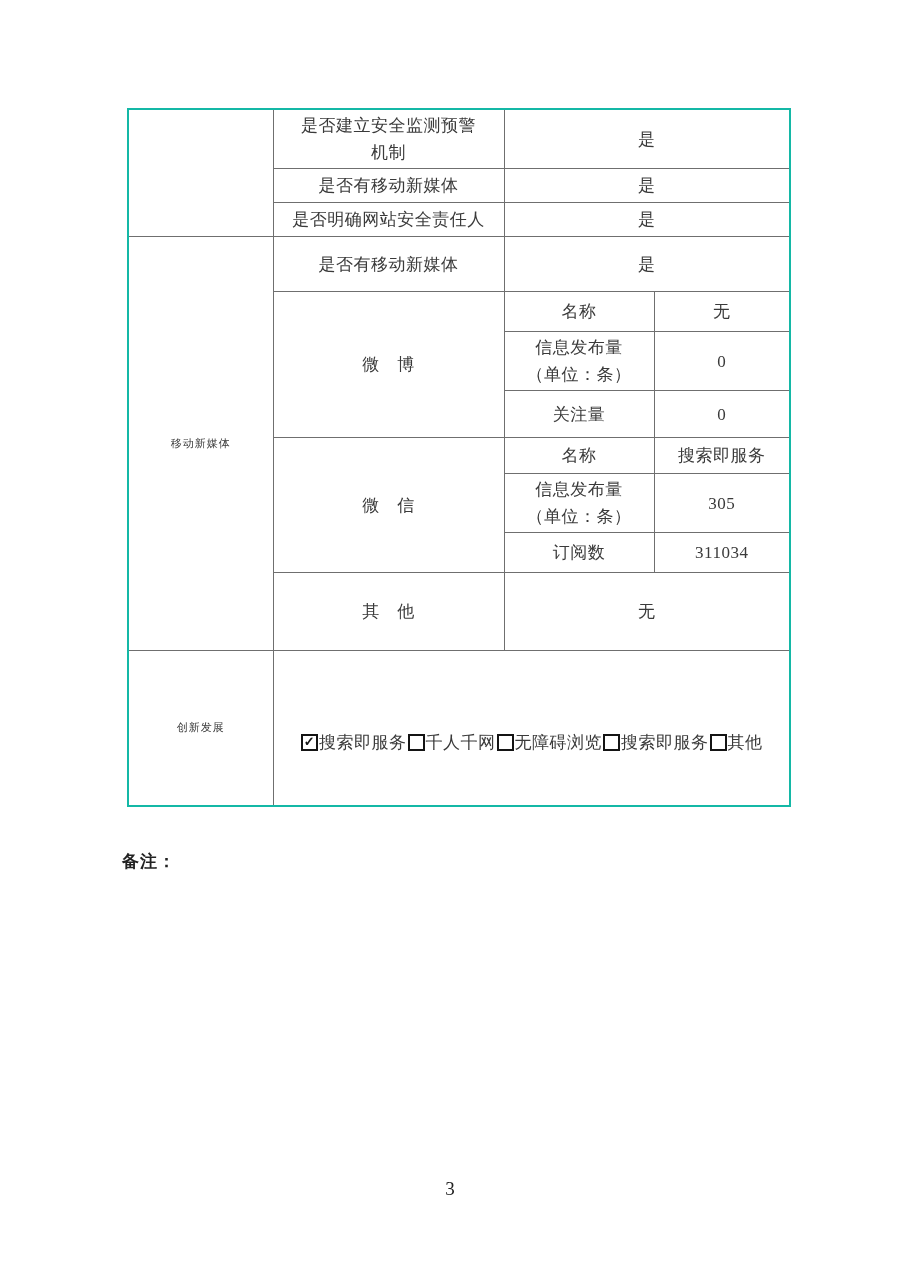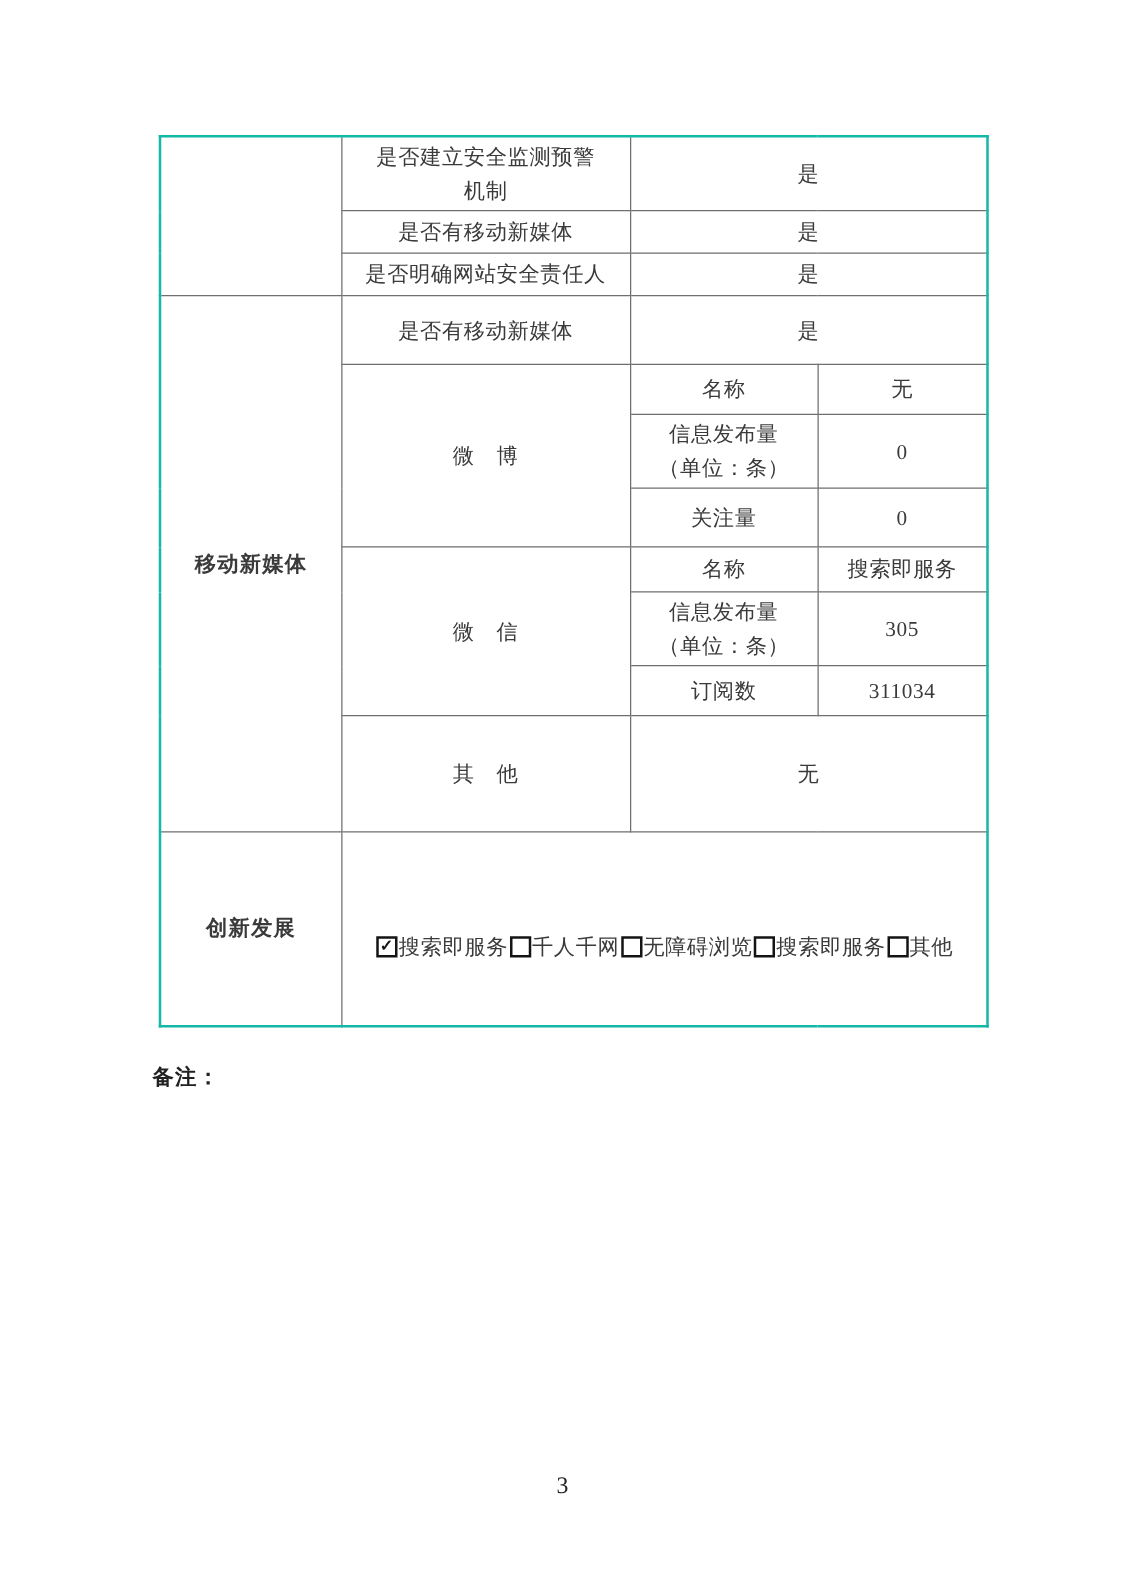--- a/index.html
+++ b/index.html
@@ -30,22 +30,21 @@
     vertical-align: middle;
     font-size: 17px;
     letter-spacing: 0.5px;
     padding: 2px 6px;
     white-space: pre-line;
     line-height: 27px;
     color: #3a3a3a;
   }
   .report-table td.section-head {
     letter-spacing: 1px;
-    font-size: 17px;
-    font-weight: bold;
+    font-size: 11px;
   }
   .cb-cell {
     text-align: center;
   }
   .cb-line {
     display: inline-flex;
     align-items: center;
     white-space: nowrap;
   }
   .cb-item {
@@ -141,21 +140,21 @@
     </tr>
     <tr style="height:55px">
       <td>信息发布量
 （单位：条）</td>
       <td>305</td>
     </tr>
     <tr style="height:40px">
       <td>订阅数</td>
       <td>311034</td>
     </tr>
-    <tr style="height:93px">
+    <tr style="height:78px">
       <td>其　他</td>
       <td colspan="2">无</td>
     </tr>
     <tr style="height:155px">
       <td class="section-head">创新发展</td>
       <td colspan="3" class="cb-cell">
         <span class="cb-line">
             <span class="cb-item">
               <span class="cb-box">✓</span>
               <span class="cb-label">搜索即服务</span>

